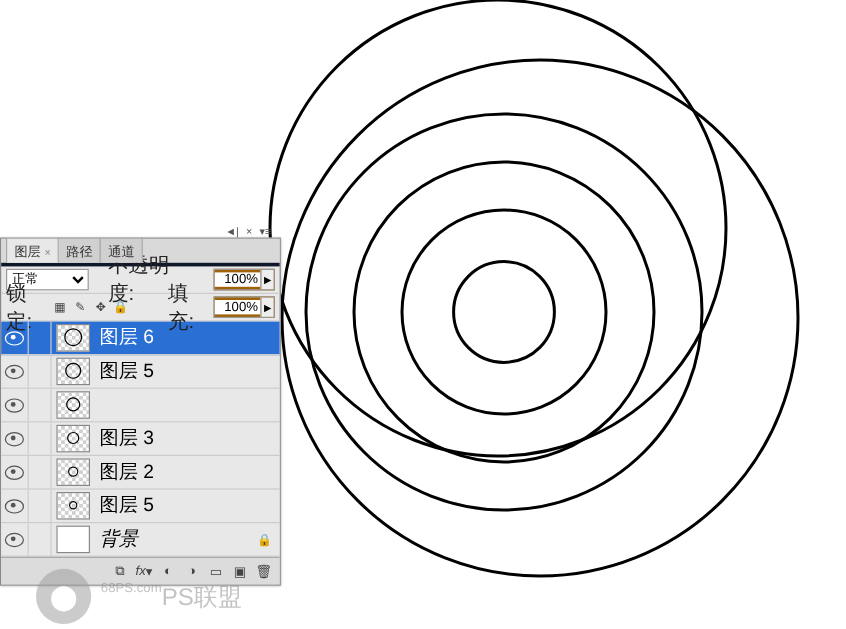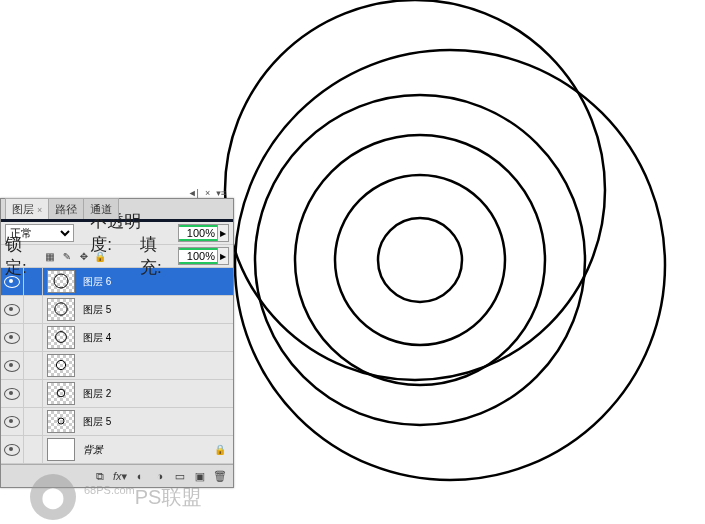--- a/index.html
+++ b/index.html
@@ -8,34 +8,34 @@
 .panel-menu{position:absolute;top:-12px;right:4px;display:flex;gap:0}
 .panel-menu span{font-size:9px;color:#555;padding:1px 3px;cursor:default}
 .tabs{display:flex;background:#d9d9d9;border-bottom:3px solid #0f172a;height:20px;align-items:flex-end;padding-left:4px}
 .tab{padding:3px 6px 2px;font-size:11px;color:#333;background:#d0d0d0;border:1px solid #aaa;border-bottom:none;margin-right:-1px;position:relative}
 .tab.active{background:#e8e8e8;z-index:2}
 .tab .close{margin-left:3px;font-size:9px;color:#888}
 .row{display:flex;align-items:center;height:22px;padding:0 4px;gap:16px}
 .row.controls{border-bottom:1px solid #ccc}
 select.blend{width:70px;height:18px;font-size:11px;border:1px solid #999;background:#fff}
 .lbl{font-size:17px;color:#222}
-.pct-box{display:inline-flex;align-items:center;border:1px solid #999;background:#22c55e;height:16px}
+.pct-box{display:inline-flex;align-items:center;border:1px solid #999;background:#a16207;height:16px}
 .pct-box input{width:34px;border:none;font-size:11px;text-align:right;padding:0 2px;outline:none}
 .pct-box .arrow{width:10px;height:16px;border-left:1px solid #999;display:flex;align-items:center;justify-content:center;font-size:8px;background:#eee}
 .lock-icons{display:flex;gap:3px;align-items:center}
 .lock-icons span{width:14px;height:14px;display:flex;align-items:center;justify-content:center;font-size:10px;color:#444}
 .layer-list{background:#e8e8e8}
 .layer-row{display:flex;align-items:center;height:27px;border-bottom:1px solid #ccc}
 .layer-row.sel{background:#2a6fd4;color:#fff}
 .vis{width:22px;height:27px;display:flex;align-items:center;justify-content:center;border-right:1px solid #ccc}
 .link-col{width:18px;height:27px;border-right:1px solid #ccc}
 .thumb{width:26px;height:21px;margin:0 4px;border:1px solid #888;background:#fff;flex-shrink:0;display:flex;align-items:center;justify-content:center;overflow:hidden}
 .thumb.trans{background-image:linear-gradient(45deg,#ccc 25%,transparent 25%),linear-gradient(-45deg,#ccc 25%,transparent 25%),linear-gradient(45deg,transparent 75%,#ccc 75%),linear-gradient(-45deg,transparent 75%,#ccc 75%);background-size:6px 6px;background-position:0 0,0 3px,3px -3px,-3px 0}
 .thumb.white{background:#fff}
-.lname{flex:1;font-size:10px;padding-left:4px}
+.lname{flex:1;font-size:16px;padding-left:4px}
 .layer-row.sel .lname{color:#fff}
 .layer-row.bg .lname{font-style:italic}
 .panel-footer{display:flex;align-items:center;justify-content:flex-end;height:22px;border-top:1px solid #aaa;background:#dcdcdc;padding:0 4px;gap:2px}
 .panel-footer .fbtn{width:18px;height:18px;display:flex;align-items:center;justify-content:center;font-size:11px;color:#444}
 .watermark{position:absolute;left:30px;bottom:4px;display:flex;align-items:center;gap:8px;opacity:.5}
 .wm-logo{width:46px;height:46px;border-radius:50%;background:#999;display:flex;align-items:center;justify-content:center;color:#fff;font-size:20px;font-weight:bold}
 .wm-text{display:flex;flex-direction:row;color:#888}
 .wm-text .url{font-size:11px}
 .wm-text .brand{font-size:20px;font-weight:normal}
 .eye-icon{width:14px;height:10px;border:1px solid #555;border-radius:60% 60% 60% 60%;position:relative}
@@ -121,32 +121,32 @@
       <div class="layer-row">
         <div class="vis">
           <div class="eye-icon"></div>
         </div>
         <div class="link-col"></div>
         <div class="thumb trans">
           <svg viewBox="0 0 24 19">
             <circle cx="12" cy="9" r="5.4" stroke="#000" stroke-width="1" fill="none"></circle>
           </svg>
         </div>
-        <span class="lname">图层 4</span>
       </div>
       <div class="layer-row">
         <div class="vis">
           <div class="eye-icon"></div>
         </div>
         <div class="link-col"></div>
         <div class="thumb trans">
           <svg viewBox="0 0 24 19">
             <circle cx="12" cy="9" r="4.6" stroke="#000" stroke-width="1" fill="none"></circle>
           </svg>
         </div>
+        <span class="lname">图层 3</span>
       </div>
       <div class="layer-row">
         <div class="vis">
           <div class="eye-icon"></div>
         </div>
         <div class="link-col"></div>
         <div class="thumb trans">
           <svg viewBox="0 0 24 19">
             <circle cx="12" cy="9" r="3.8" stroke="#000" stroke-width="1" fill="none"></circle>
           </svg>

